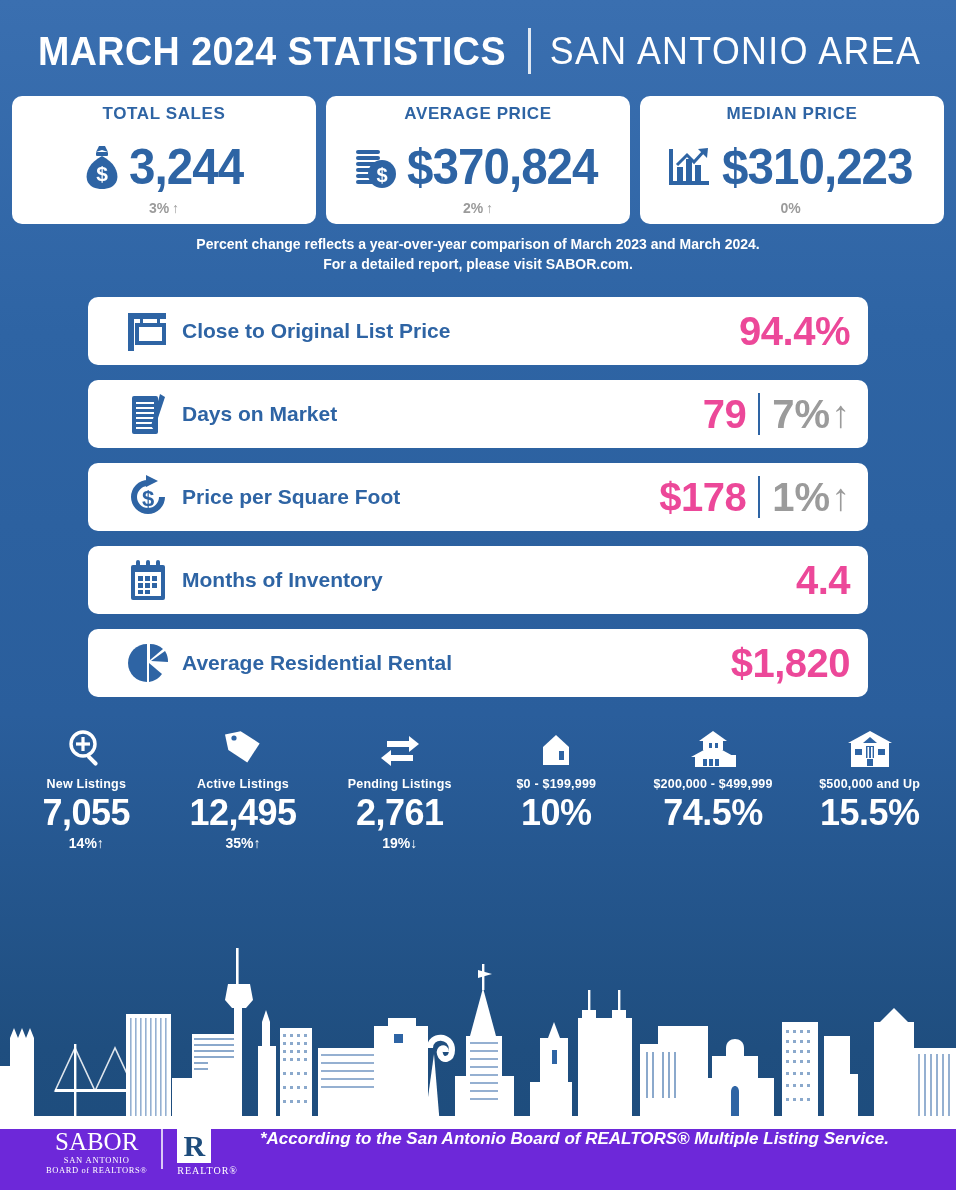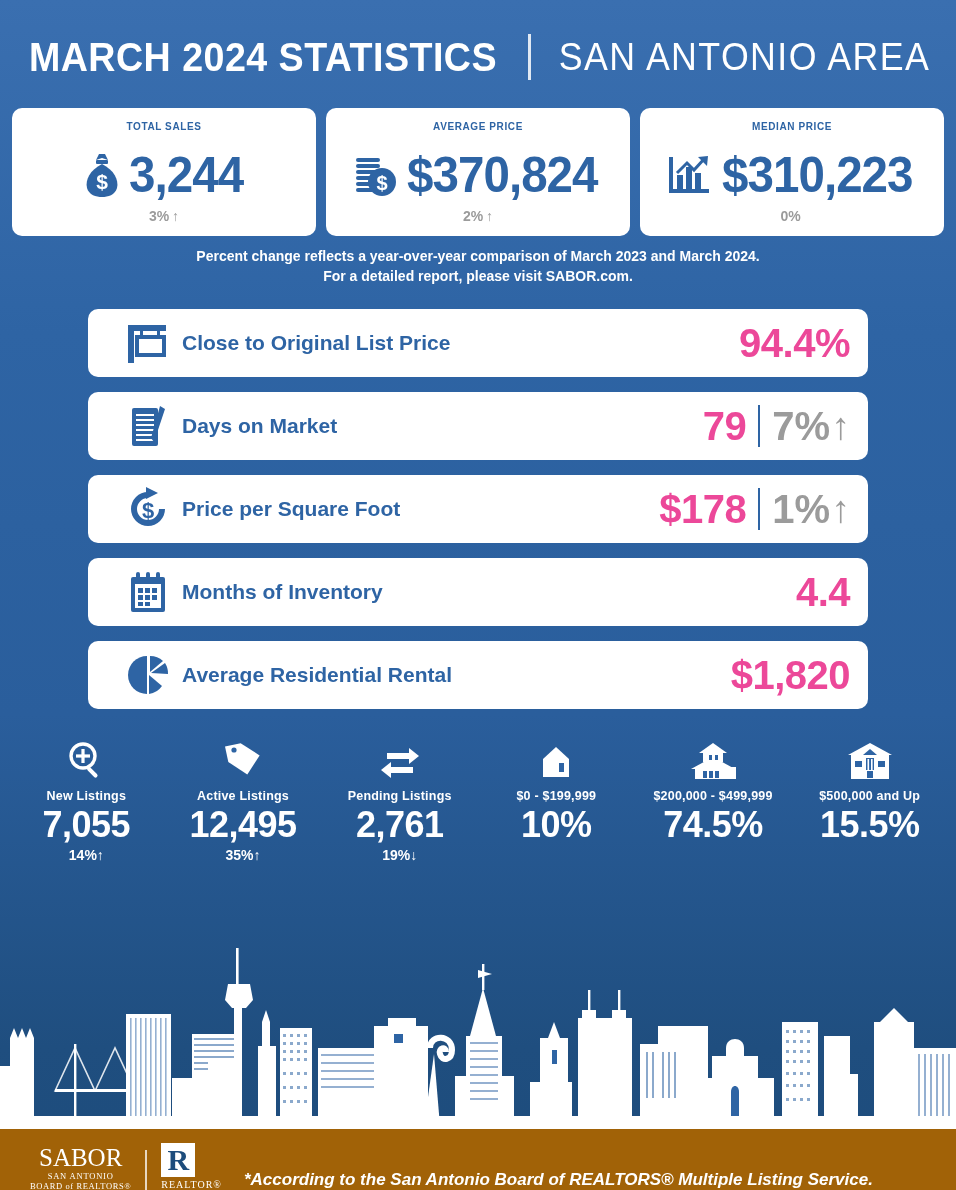--- a/index.html
+++ b/index.html
@@ -7,23 +7,23 @@
   body {
     font-family: "Liberation Sans", sans-serif;
     background: linear-gradient(180deg, #3a6fb0 0%, #2e64a4 28%, #2a5e9c 60%, #1f4e7f 88%, #1d4c7c 100%);
     color:#fff;
     overflow:hidden;
     position:relative;
   }
 
   
   .header {
-    height:108px;
+    height:96px;
     display:flex; align-items:center; justify-content:center;
-    gap:16px;
+    gap:7px;
     padding-top:6px;
   }
   .header .title {
     font-size:40px; font-weight:bold; letter-spacing:0.5px;
     font-stretch:condensed;
     transform:scaleX(0.94);
   }
   .header .vbar { width:3px; height:46px; background:#fff; opacity:.85; }
   .header .subtitle {
     font-size:38px; font-weight:300; letter-spacing:1.5px;
@@ -31,21 +31,21 @@
   }
 
   
   .cards { display:flex; gap:10px; padding:0 12px; }
   .card {
     background:#fff; border-radius:10px; flex:1;
     height:128px; display:flex; flex-direction:column;
     align-items:center; justify-content:center; padding:8px 4px;
   }
   .card .card-label {
-    color:#2e64a4; font-size:10px; font-weight:bold;
+    color:#2e64a4; font-size:17px; font-weight:bold;
     letter-spacing:.6px; margin-bottom:18px;
   }
   .card .card-main { display:flex; align-items:center; justify-content:center; gap:4px; }
   .card .card-value {
     color:#2e64a4; font-size:50px; font-weight:bold; letter-spacing:-1px;
     line-height:1; transform:scaleX(0.95);
   }
   .card .card-change {
     color:#9b9b9b; font-size:14px; font-weight:bold; margin-top:8px;
     display:flex; align-items:center; gap:3px;
@@ -88,22 +88,22 @@
   .bstat .b-change { font-size:14px; font-weight:bold; margin-top:3px; }
   .icon-white { fill:#ffffff; display:block; }
 
   
   .skyline { position:absolute; left:0; bottom:64px; width:956px; height:200px; }
   .skyline svg { display:block; width:956px; height:200px; }
 
   
   .footer {
     position:absolute; left:0; bottom:0; width:956px; height:64px;
-    background:#a16207;
-    display:flex; align-items:flex-end; padding-left:30px; gap:0;
+    background:#6d28d9;
+    display:flex; align-items:flex-start; padding-left:46px; gap:0;
     border-top:3px solid #ffffff;
   }
   .logo-sabor { text-align:center; line-height:1; }
   .logo-sabor .sabor-word {
     font-family:"Liberation Serif", serif; font-size:25px; letter-spacing:0px; font-weight:normal;
     position:relative; display:inline-block;
   }
   .logo-sabor .sabor-sub1 { font-family:"Liberation Serif", serif; font-size:8.5px; letter-spacing:.8px; margin-top:2px; }
   .logo-sabor .sabor-sub2 { font-family:"Liberation Serif", serif; font-size:8.5px; letter-spacing:.6px; margin-top:1px; }
   .footer-div { width:2px; height:40px; background:#fff; opacity:.75; margin:0 14px; }

